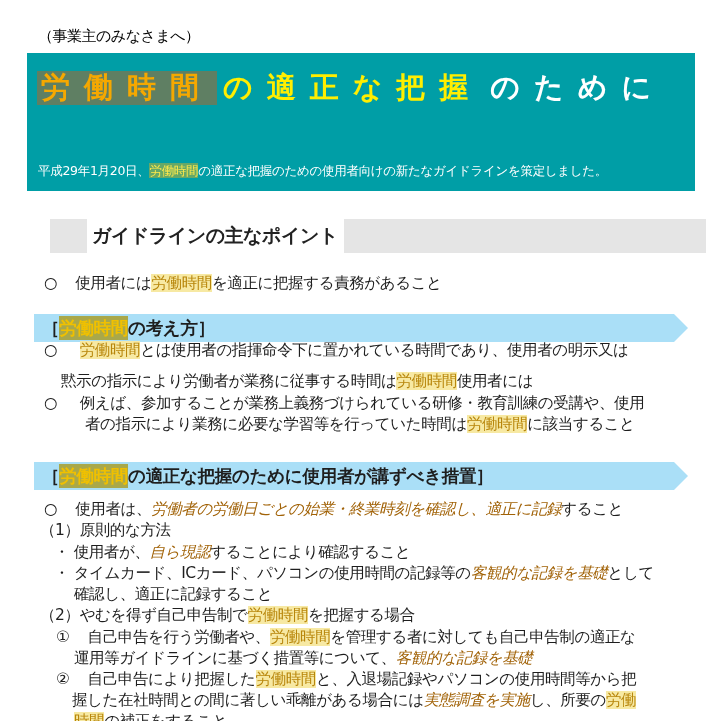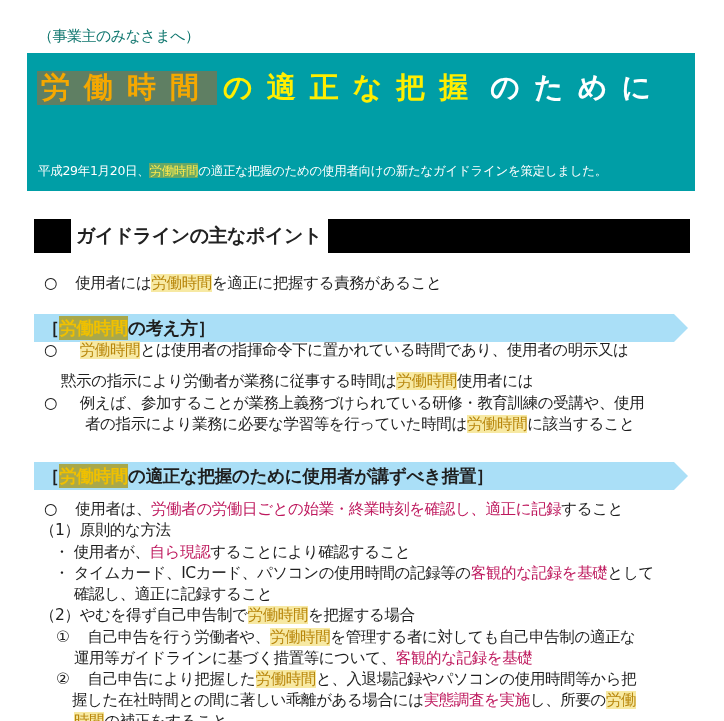--- a/index.html
+++ b/index.html
@@ -1,35 +1,35 @@
 <!DOCTYPE html>
 <html><head>
   <meta charset="utf-8">
   <style>
     * { margin: 0; padding: 0; box-sizing: border-box; }
     html, body { width: 724px; height: 721px; overflow: hidden; background: #ffffff; }
     body { font-family: "DejaVu Sans", "Liberation Sans", sans-serif; color: #1a1a1a; position: relative; }
 
-    .audience { position: absolute; left: 38px; top: 27px; font-size: 15px; color: #0f766e; letter-spacing: -0.5px; }
+    .audience { position: absolute; left: 38px; top: 27px; font-size: 15px; color: #000000; letter-spacing: -0.5px; }
 
     .banner { position: absolute; left: 27px; top: 53px; width: 668px; height: 138px; background: #009ea6; }
     .banner-line1 { position: absolute; left: 10px; top: 18px; height: 34px; display: flex; align-items: center; font-size: 29px; font-weight: bold; }
     .banner-line1 .hl-box { background: #5f7f63; color: #f5a800; padding: 0 4px; height: 34px; display: flex; align-items: center; letter-spacing: 14px; }
     .banner-line1 .yel { color: #ffee00; letter-spacing: 14px; margin-left: 6px; }
     .banner-line1 .wht { color: #ffffff; letter-spacing: 14px; margin-left: 8px; }
     .banner-line2 { position: absolute; left: 12px; top: 62px; font-size: 28px; font-weight: bold; color: #ffffff; letter-spacing: 3px; white-space: nowrap; }
     .banner-sub { position: absolute; left: 11px; top: 110px; font-size: 12.5px; color: #ffffff; white-space: nowrap; letter-spacing: -0.3px; }
     .banner-sub .hl { background: #66a868; color: #ffe94a; }
 
-    .points-header { position: absolute; left: 34px; top: 219px; width: 656px; height: 34px; background: #000000; }
+    .points-header { position: absolute; left: 50px; top: 219px; width: 656px; height: 34px; background: #e5e5e5; }
     .points-header .label { position: absolute; left: 37px; top: 0; height: 34px; background: #ffffff; padding: 0 6px 0 5px; font-size: 19px; font-weight: bold; color: #222; display: flex; align-items: center; letter-spacing: -0.5px; }
 
     .para { position: absolute; font-size: 15.5px; color: #1e1e1e; white-space: nowrap; letter-spacing: -0.4px; line-height: 21px; }
     .hl-y { background: #f7e9a3; color: #b8860b; }
-    .red { color: #be185d; }
+    .red { color: #a16207; font-style: italic; }
 
     .arrow-bar { position: absolute; left: 34px; height: 28px; background: #aadff7; clip-path: polygon(0 0, calc(100% - 14px) 0, 100% 50%, calc(100% - 14px) 100%, 0 100%); }
     .arrow-bar .title { position: absolute; left: 8px; top: 0; height: 28px; display: flex; align-items: center; font-size: 17.5px; font-weight: bold; color: #1e1e1e; white-space: nowrap; letter-spacing: -0.3px; }
     .arrow-bar .title .hl-d { background: #a9a84a; color: #f0c000; }
   </style>
 </head>
 <body>
 
 <div class="audience">（事業主のみなさまへ）</div>
 

